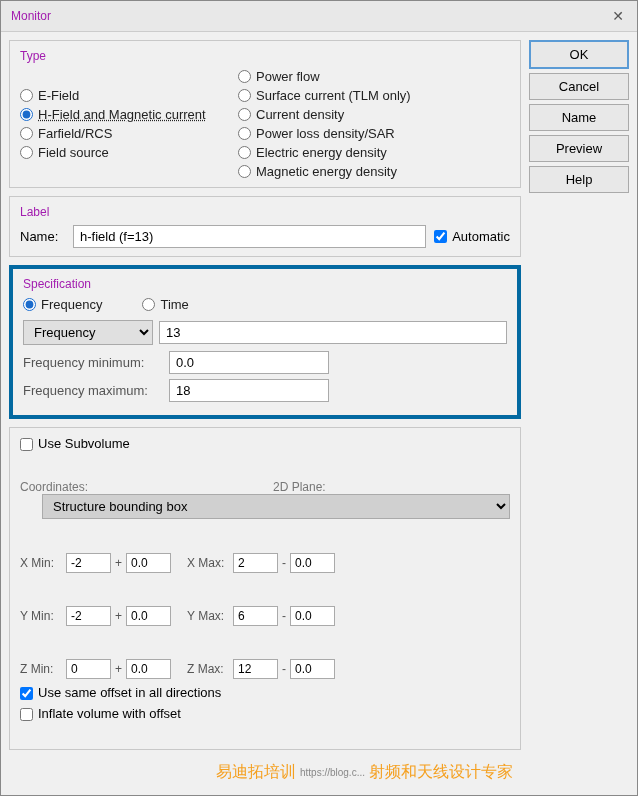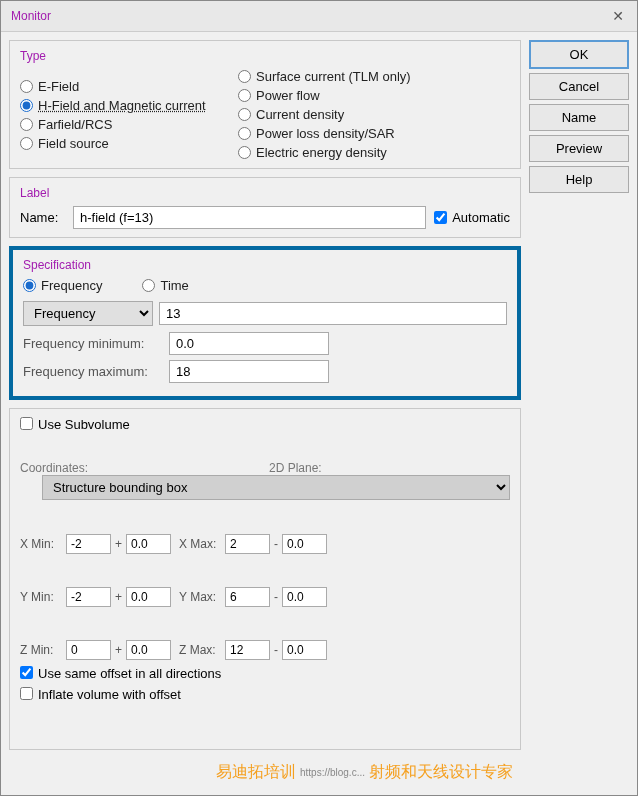--- a/index.html
+++ b/index.html
@@ -192,21 +192,21 @@
       font-size: 13px;
     }
     .subvolume-section {
       background: #f0f0f0;
       border: 1px solid #c8c8c8;
       padding: 8px 10px;
       flex: 1;
     }
     .checkbox-label {
       display: flex;
-      align-items: flex-start;
+      align-items: flex-end;
       gap: 5px;
       font-size: 13px;
       margin-bottom: 6px;
     }
     .coord-label {
       font-size: 12px;
       color: #777;
       min-width: 65px;
     }
     .dropdown-gray-wide {
@@ -239,21 +239,21 @@
       border: 1px solid #aaa;
       background: white;
       font-size: 12px;
     }
     .mini-plus {
       font-size: 12px;
       color: #555;
     }
     .two-col {
       display: flex;
-      gap: 8px;
+      gap: 16px;
       margin-top: 28px;
     }
     .half {
       flex: 1;
     }
     .watermark {
       font-size: 11px;
       color: #f5a020;
       text-align: right;
       padding: 4px 8px 4px 0;
@@ -310,38 +310,42 @@
               <input type="radio" name="type" id="farfield" style="">
               <label for="farfield">Farfield/RCS</label>
             </div>
             <div class="radio-item">
               <input type="radio" name="type" id="fieldsource" style="">
               <label for="fieldsource">Field source</label>
             </div>
           </div>
           <div class="radio-col">
             <div class="radio-item">
+              <input type="radio" name="type" id="powerflow" style="">
+              <label for="powerflow">Power flow</label>
+            </div>
+            <div class="radio-item">
               <input type="radio" name="type" id="surfcurrent" style="">
               <label for="surfcurrent">Surface current (TLM only)</label>
             </div>
             <div class="radio-item">
-              <input type="radio" name="type" id="powerflow" style="">
-              <label for="powerflow">Power flow</label>
-            </div>
-            <div class="radio-item">
               <input type="radio" name="type" id="currentdensity" style="">
               <label for="currentdensity">Current density</label>
             </div>
             <div class="radio-item">
               <input type="radio" name="type" id="powerlossdensity" style="">
               <label for="powerlossdensity">Power loss density/SAR</label>
             </div>
             <div class="radio-item">
               <input type="radio" name="type" id="electricenergy" style="">
               <label for="electricenergy">Electric energy density</label>
+            </div>
+            <div class="radio-item">
+              <input type="radio" name="type" id="magneticenergy" style="">
+              <label for="magneticenergy">Magnetic energy density</label>
             </div>
           </div>
         </div>
       </div>
 
       <div class="label-section">
         <div class="section-title">Label</div>
         <div class="label-row">
           <span class="label-text">Name:</span>
           <input type="text" class="name-input" value="h-field (f=13)" style="">

